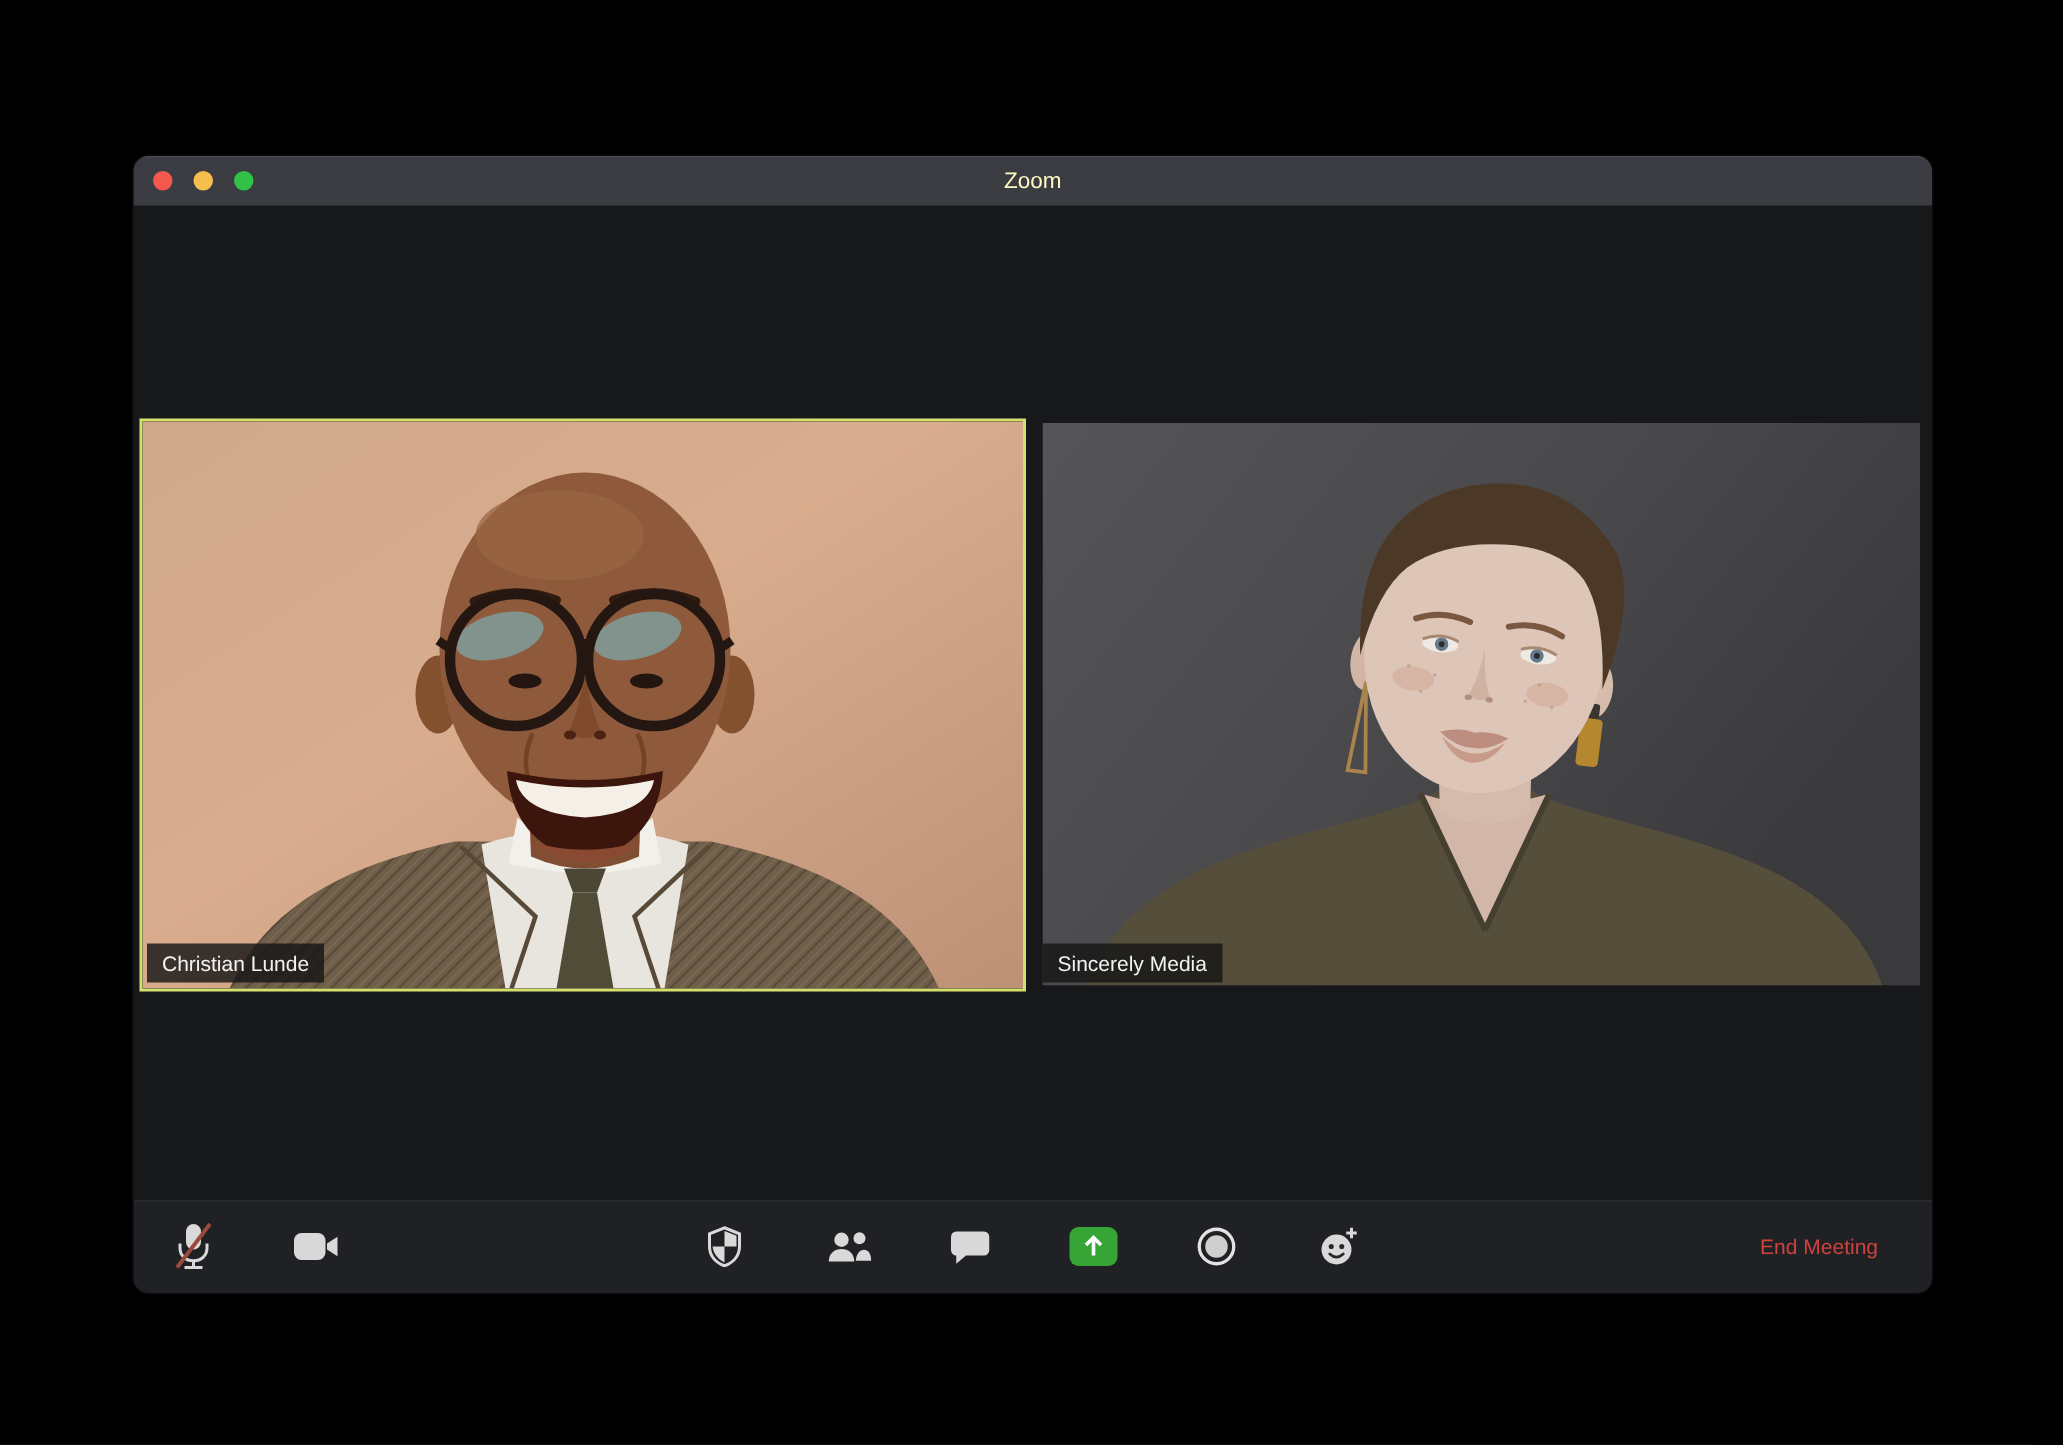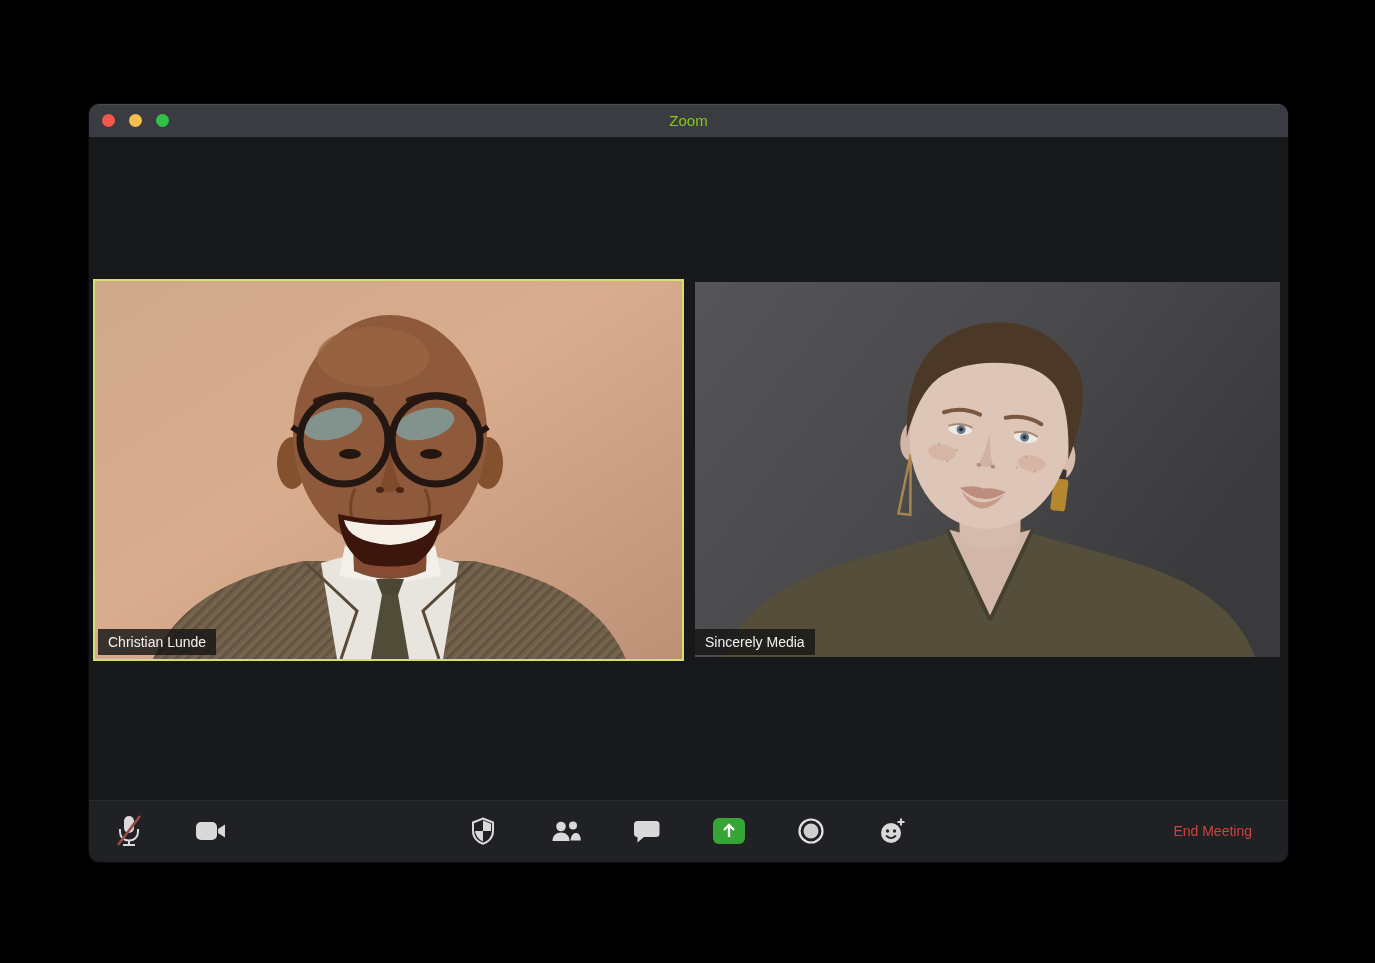--- a/index.html
+++ b/index.html
@@ -18,21 +18,21 @@
     background:var(--titlebar-bg,#3a3c41);
     box-shadow:inset 0 1px 0 rgba(255,255,255,0.08);
   }
   .traffic{position:absolute;left:13px;top:10px;display:flex;gap:14px;}
   .light{width:13px;height:13px;border-radius:50%;cursor:pointer;}
   .light.close{background:#f4574d;}
   .light.minimize{background:#f5bf4e;}
   .light.zoomctl{background:#32c146;}
   .win-title{
     position:absolute;left:0;top:0;width:100%;height:33px;line-height:33px;
-    text-align:center;color:#84cc16;font-size:15px;
+    text-align:center;color:#fef9c3;font-size:15px;
   }
   
   .tile{position:absolute;overflow:hidden;background:#2a2a2c;}
   .tile.active{border:2px solid var(--active-speaker-border,#d4df6c);}
   .tile-1{left:4px;top:175px;width:587px;height:378px;}
   .tile-2{left:606px;top:178px;width:585px;height:375px;}
   .tile svg.portrait{position:absolute;left:0;top:0;width:100%;height:100%;display:block;}
   .name-tag{
     position:absolute;left:0;bottom:2px;
     background:rgba(22,22,22,0.82);color:#f2f2f2;

